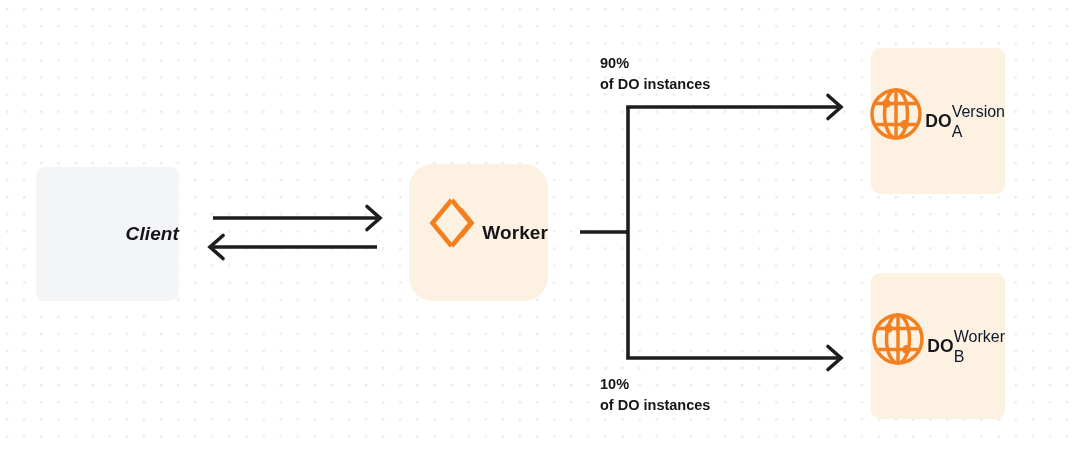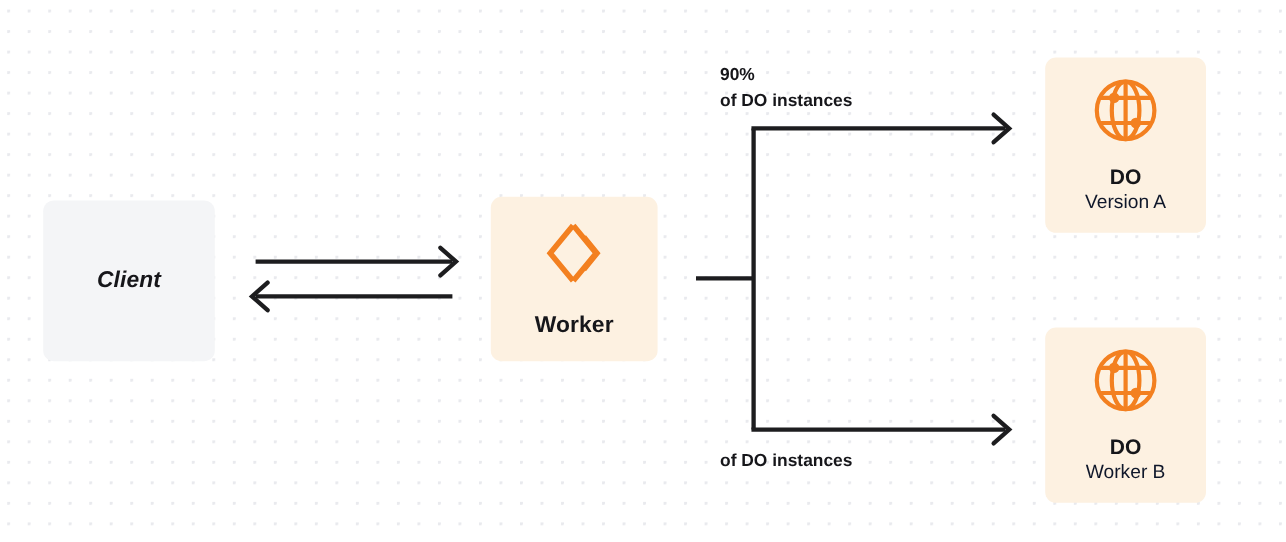--- a/index.html
+++ b/index.html
@@ -18,34 +18,34 @@
     background-position: 6px 8px;
     font-family: "Liberation Sans", sans-serif;
   }
 
   
   .node {
     position: absolute;
     box-sizing: border-box;
     border-radius: 9px;
     display: flex;
-    flex-direction: column;
     align-items: center;
-    justify-content: center;
+    justify-content: flex-end;
   }
   .node-client {
     left: 36px;  top: 167px;
     width: 143px; height: 134px;
     background: #f4f5f7;
     font-style: italic;
   }
   .node-worker {
     left: 409px; top: 164px;
     width: 139px; height: 137px;
     background: #fdf1e1;
+    border-radius: 24px;
   }
   .node-do-a {
     left: 871px; top: 48px;
     width: 134px; height: 146px;
     background: #fdf1e1;
   }
   .node-do-b {
     left: 871px; top: 273px;
     width: 134px; height: 146px;
     background: #fdf1e1;
@@ -182,16 +182,17 @@
     <div class="node-title-sm">DO</div>
     <div class="node-sub">Worker B</div>
   </div>
 
   <div class="edge-label label-top">
     <div>90%</div>
     <div>of DO instances</div>
   </div>
 
   <div class="edge-label label-bottom">
+    <div>10%</div>
     <div>of DO instances</div>
   </div>
 
 </div>
 
 </body></html>

